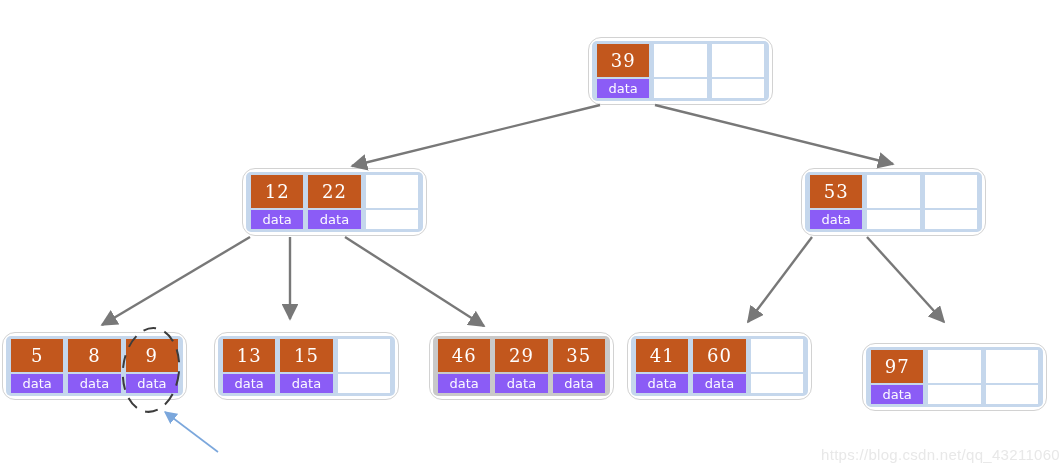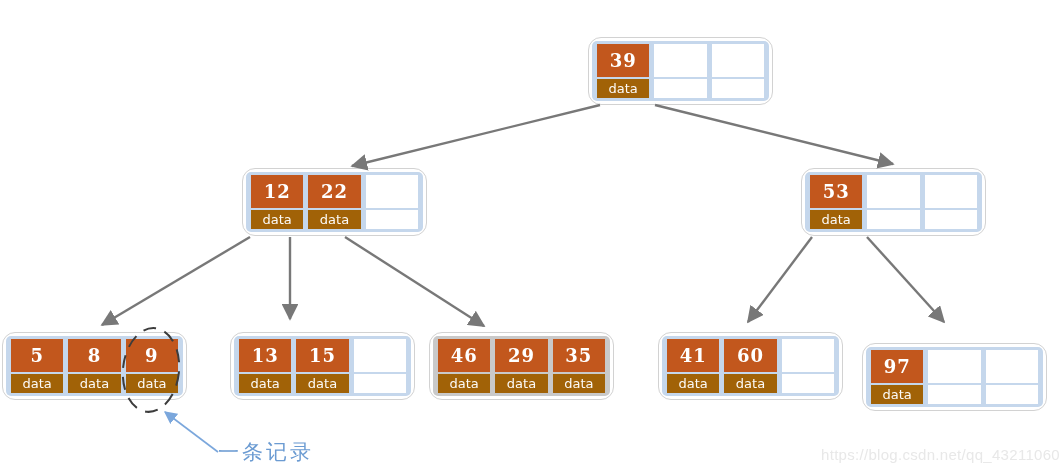--- a/index.html
+++ b/index.html
@@ -15,25 +15,25 @@
   }
   .strip{
     width:100%;height:100%;box-sizing:border-box;background:#c5d7ec;
     border-radius:5px;display:flex;gap:5px;padding:3px 5px;
   }
   .node.gray .strip{background:#c9c9c9;}
   .slot{flex:1;display:flex;flex-direction:column;gap:2px;min-width:0;}
   .key{
     height:34px;display:flex;align-items:center;justify-content:center;
     background:#c2571d;color:#ffffff;
-    font-family:"DejaVu Serif",serif;font-weight:bold;font-size:18px;letter-spacing:1px;
+    font-family:"DejaVu Serif",serif;font-weight:normal;font-size:18px;letter-spacing:1px;
   }
   .cdata{
     height:19px;display:flex;align-items:center;justify-content:center;
-    background:#a16207;color:rgba(255,255,255,.97);
+    background:#8b5cf6;color:rgba(255,255,255,.97);
     font-family:"DejaVu Sans",sans-serif;font-size:13px;
   }
   .slot.empty .key,.slot.empty .cdata{background:#ffffff;}
   
   svg.overlay{position:absolute;left:0;top:0;z-index:5;pointer-events:none;}
   .node{z-index:2;}
   
   .annotation{
     position:absolute;left:218px;top:438px;z-index:6;
     color:#6b9bd2;font-size:21px;letter-spacing:3px;
@@ -133,21 +133,21 @@
         <div class="key">8</div>
         <div class="cdata">data</div>
       </div>
       <div class="slot">
         <div class="key">9</div>
         <div class="cdata">data</div>
       </div>
     </div>
   </div>
 
-  <div class="node" style="left:230px;top:332px">
+  <div class="node" style="left:214px;top:332px">
     <div class="strip">
       <div class="slot">
         <div class="key">13</div>
         <div class="cdata">data</div>
       </div>
       <div class="slot">
         <div class="key">15</div>
         <div class="cdata">data</div>
       </div>
       <div class="slot empty">
@@ -167,21 +167,21 @@
         <div class="key">29</div>
         <div class="cdata">data</div>
       </div>
       <div class="slot">
         <div class="key">35</div>
         <div class="cdata">data</div>
       </div>
     </div>
   </div>
 
-  <div class="node" style="left:658px;top:332px">
+  <div class="node" style="left:627px;top:332px">
     <div class="strip">
       <div class="slot">
         <div class="key">41</div>
         <div class="cdata">data</div>
       </div>
       <div class="slot">
         <div class="key">60</div>
         <div class="cdata">data</div>
       </div>
       <div class="slot empty">
@@ -201,16 +201,15 @@
         <div class="key"></div>
         <div class="cdata"></div>
       </div>
       <div class="slot empty">
         <div class="key"></div>
         <div class="cdata"></div>
       </div>
     </div>
   </div>
 
-  <div class="annotation">一条记录</div>
   <div class="watermark">https://blog.csdn.net/qq_43211060</div>
 
 </div>
 
 </body></html>

